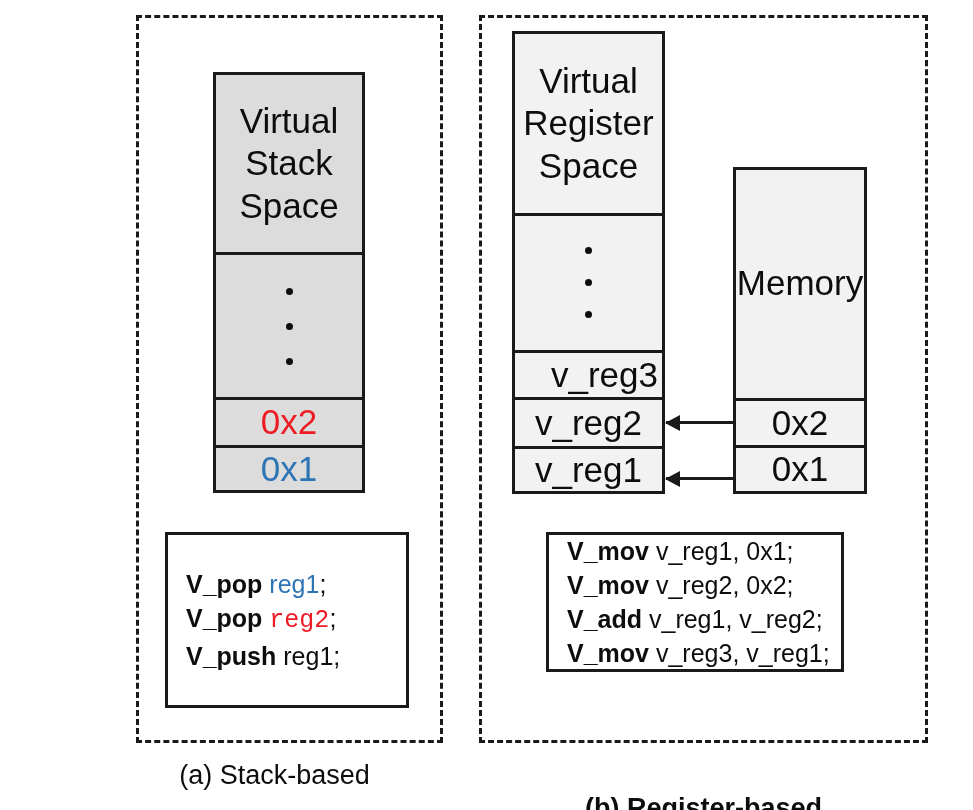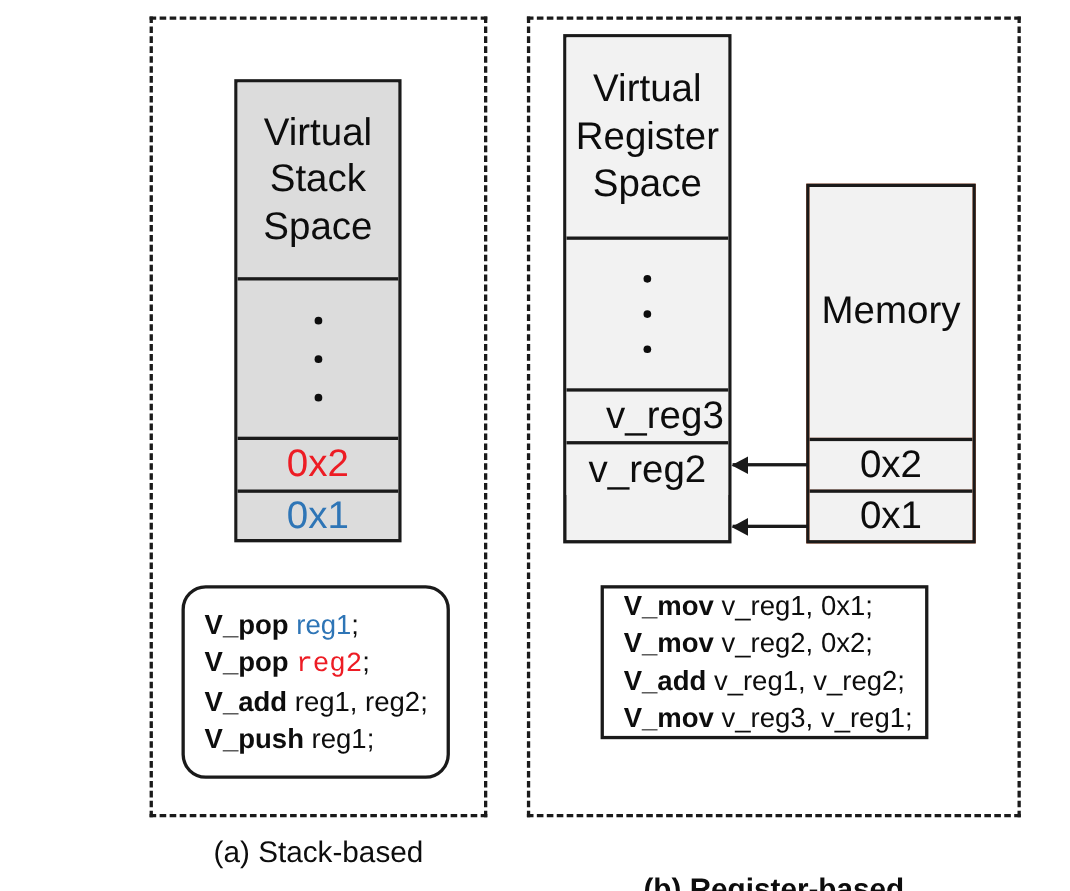--- a/index.html
+++ b/index.html
@@ -25,21 +25,21 @@
   #panel-reg    { left: 479px; top: 15px; width: 449px; height: 728px; }
 
   
   .caption {
     position: absolute;
     font-size: 27px;
     color: #0d0d0d;
     text-align: center;
     white-space: nowrap;
   }
-  #caption-a { left: 136px; top: 760px; width: 307px; }
+  #caption-a { left: 121px; top: 760px; width: 307px; }
   #caption-b { left: 479px; top: 793px; width: 449px; font-weight: bold; }
 
   
   .colbox {
     position: absolute;
     border: 3px solid #1a1a1a;
     box-sizing: border-box;
     display: flex;
     flex-direction: column;
   }
@@ -65,21 +65,21 @@
   #stack-cell-0x1    { flex: 1 1 auto; }
 
   #reg-box { left: 512px; top: 31px; width: 153px; height: 463px; background: #f2f2f2; }
   #reg-box .cell { background: #f2f2f2; }
   #reg-cell-header { height: 181px; }
   #reg-cell-dots   { height: 138px; }
   #reg-cell-vreg3  { height: 48px; padding-left: 32px; }
   #reg-cell-vreg2  { height: 49px; text-align: center; }
   #reg-cell-vreg1  { flex: 1 1 auto; }
 
-  #mem-box { left: 733px; top: 167px; width: 154px; height: 327px; background: #c2410c; }
+  #mem-box { left: 733px; top: 167px; width: 134px; height: 327px; background: #e5e5e5; }
   #mem-box .cell { background: #f2f2f2; }
   #mem-cell-header { height: 228px; }
   #mem-cell-0x2    { height: 48px; }
   #mem-cell-0x1    { flex: 1 1 auto; }
 
   .val-red  { color: #ed1c24; }
   .val-blue { color: #2e75b6; }
 
   
   .dots {
@@ -125,21 +125,21 @@
   .codebox {
     position: absolute;
     border: 3px solid #1a1a1a;
     box-sizing: border-box;
     background: #ffffff;
     padding: 16px 0 16px 18px;
     display: flex;
     flex-direction: column;
     justify-content: center;
   }
-  #code-stack { left: 165px; top: 532px; width: 244px; height: 176px; border-radius: 22px; }
+  #code-stack { left: 165px; top: 532px; width: 244px; height: 176px; }
   #code-reg   { left: 546px; top: 532px; width: 298px; height: 140px; }
 
   .code-line {
     font-size: 25px;
     line-height: 1.37;
     color: #0d0d0d;
     white-space: nowrap;
   }
   .code-line .op { font-weight: bold; }
   .code-line .arg-blue { color: #2e75b6; }
@@ -176,24 +176,20 @@
 <div class="codebox" id="code-stack">
   <div class="code-line">
     <span class="op">V_pop</span>
     <span class="arg-blue">reg1</span><span>;</span>
   </div>
   <div class="code-line">
     <span class="op">V_pop</span>
     <span class="arg-red">reg2</span><span>;</span>
   </div>
   <div class="code-line">
-    <span class="op">V_add</span>
-    <span>reg1, reg2</span><span>;</span>
-  </div>
-  <div class="code-line">
     <span class="op">V_push</span>
     <span>reg1</span><span>;</span>
   </div>
 </div>
 
 <div class="caption" id="caption-a">(a) Stack-based</div>
 
 <div class="panel" id="panel-reg"></div>
 
 <div class="colbox" id="reg-box">
@@ -210,20 +206,23 @@
         <i></i>
         <i></i>
       </span>
   </div>
   <div class="cell" id="reg-cell-vreg3">
     <span>v_reg3</span>
   </div>
   <div class="cell" id="reg-cell-vreg2">
     <span>v_reg2</span>
   </div>
+  <div class="cell" id="reg-cell-vreg1">
+    <span>v_reg1</span>
+  </div>
 </div>
 
 <div class="colbox" id="mem-box">
   <div class="cell" id="mem-cell-header">
     <span>Memory</span>
   </div>
   <div class="cell" id="mem-cell-0x2">
     <span>0x2</span>
   </div>
   <div class="cell" id="mem-cell-0x1">

